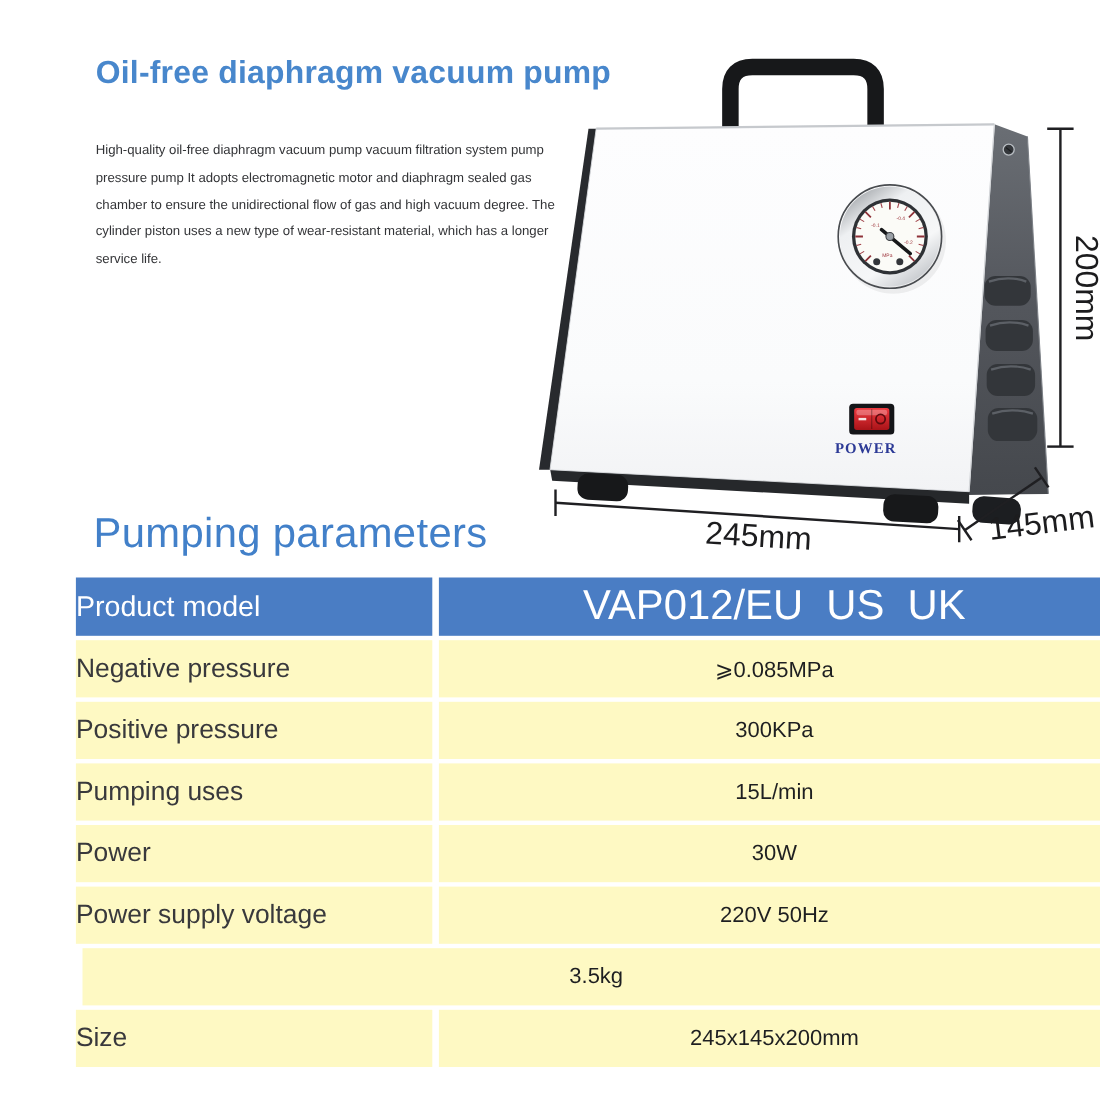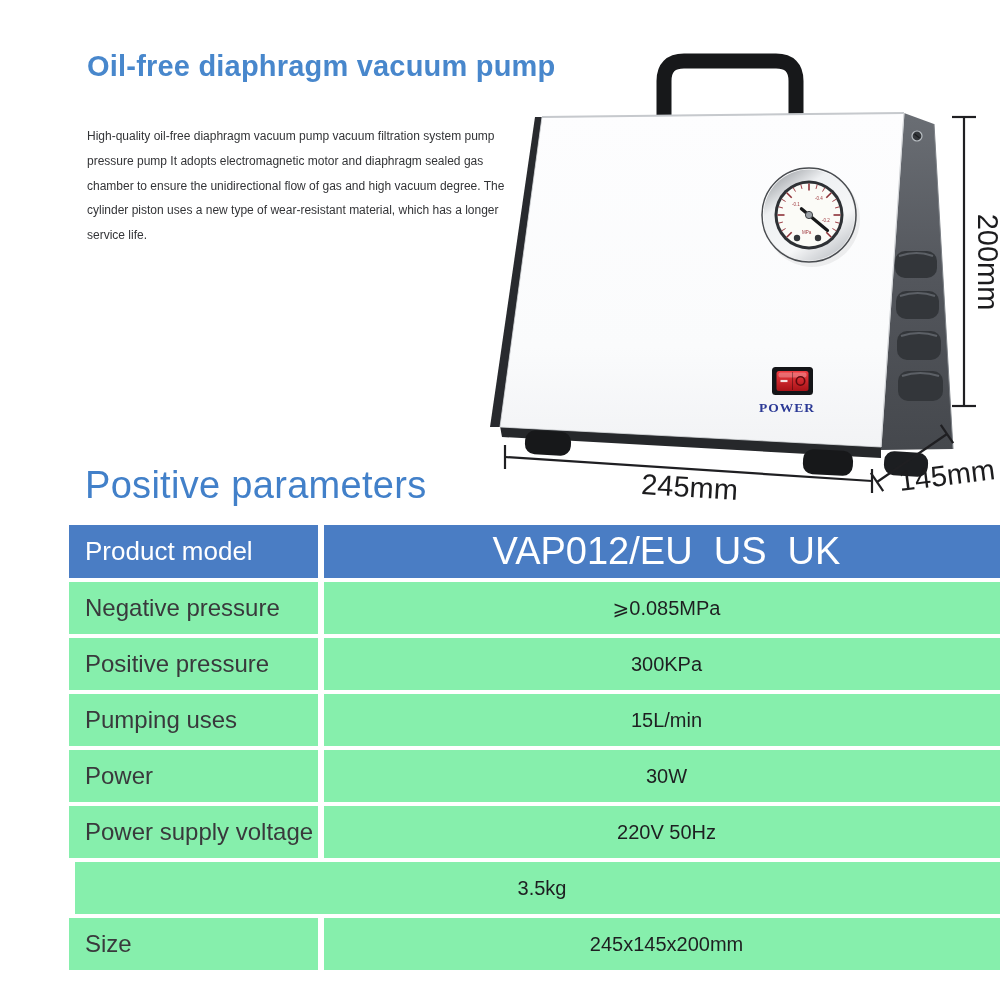--- a/index.html
+++ b/index.html
@@ -9,22 +9,22 @@
               font-size:29px;font-weight:bold;color:#4887cc;letter-spacing:0.2px;}
   .description{position:absolute;left:48px;top:124px;width:436px;margin:0;
                font-size:12px;line-height:24.8px;color:#333437;font-weight:400;}
   .section-title{position:absolute;left:46px;top:464px;margin:0;
                  font-size:38px;font-weight:400;color:#4280c9;letter-spacing:0.3px;}
   .photo-svg{position:absolute;left:440px;top:20px;width:545px;height:512px;}
 
   .spec-table{position:absolute;left:30px;top:525px;width:940px;}
   .spec-row{display:flex;height:52px;margin-top:4px;}
   .spec-row.header-row{height:53px;margin-top:0;}
-  .cell{display:flex;align-items:center;box-sizing:border-box;background:#86efac;}
-  .cell-label{width:249px;padding-left:16px;font-size:24px;color:#39393c;}
+  .cell{display:flex;align-items:center;box-sizing:border-box;background:#fef9c3;}
+  .cell-label{width:324px;font-size:24px;color:#39393c;}
   .cell-value{flex:1;margin-left:6px;justify-content:center;font-size:20px;color:#1e1f21;white-space:pre;}
   .header-row .cell{background:#4a7dc4;color:#ffffff;}
   .header-row .cell-label{font-size:26px;color:#ffffff;}
   .header-row .cell-value{font-size:38px;color:#ffffff;}
 
   .dim-text{font-size:29px;fill:#1c1c1e;}
   .power-text{font-family:"Liberation Serif","DejaVu Serif",serif;font-weight:bold;
               font-size:13.5px;fill:#2c3a96;letter-spacing:1px;}
   .dial-micro{font-size:4.5px;fill:#a03a40;}
 </style>
@@ -153,21 +153,21 @@
       <line x1="833" y1="469" x2="833" y2="493"></line>
       <line x1="838" y1="482" x2="908" y2="434"></line>
       <line x1="831.8" y1="472.9" x2="844.2" y2="491.1"></line>
       <line x1="901.8" y1="424.9" x2="914.2" y2="443.1"></line>
     </g>
     <text class="dim-text" text-anchor="middle" transform="translate(939,262) rotate(90)">200mm</text>
     <text class="dim-text" text-anchor="middle" transform="translate(650,497) rotate(3.5)">245mm</text>
     <text class="dim-text" text-anchor="middle" transform="translate(909,485) rotate(-7)">145mm</text>
   </svg>
 
-  <h2 class="section-title">Positive parameters</h2>
+  <h2 class="section-title">Pumping parameters</h2>
 
   <div class="spec-table">
     <div class="spec-row header-row">
       <div class="cell cell-label">Product model</div>
       <div class="cell cell-value">VAP012/EU  US  UK</div>
     </div>
     <div class="spec-row">
       <div class="cell cell-label">Negative pressure</div>
       <div class="cell cell-value">⩾0.085MPa</div>
     </div>

